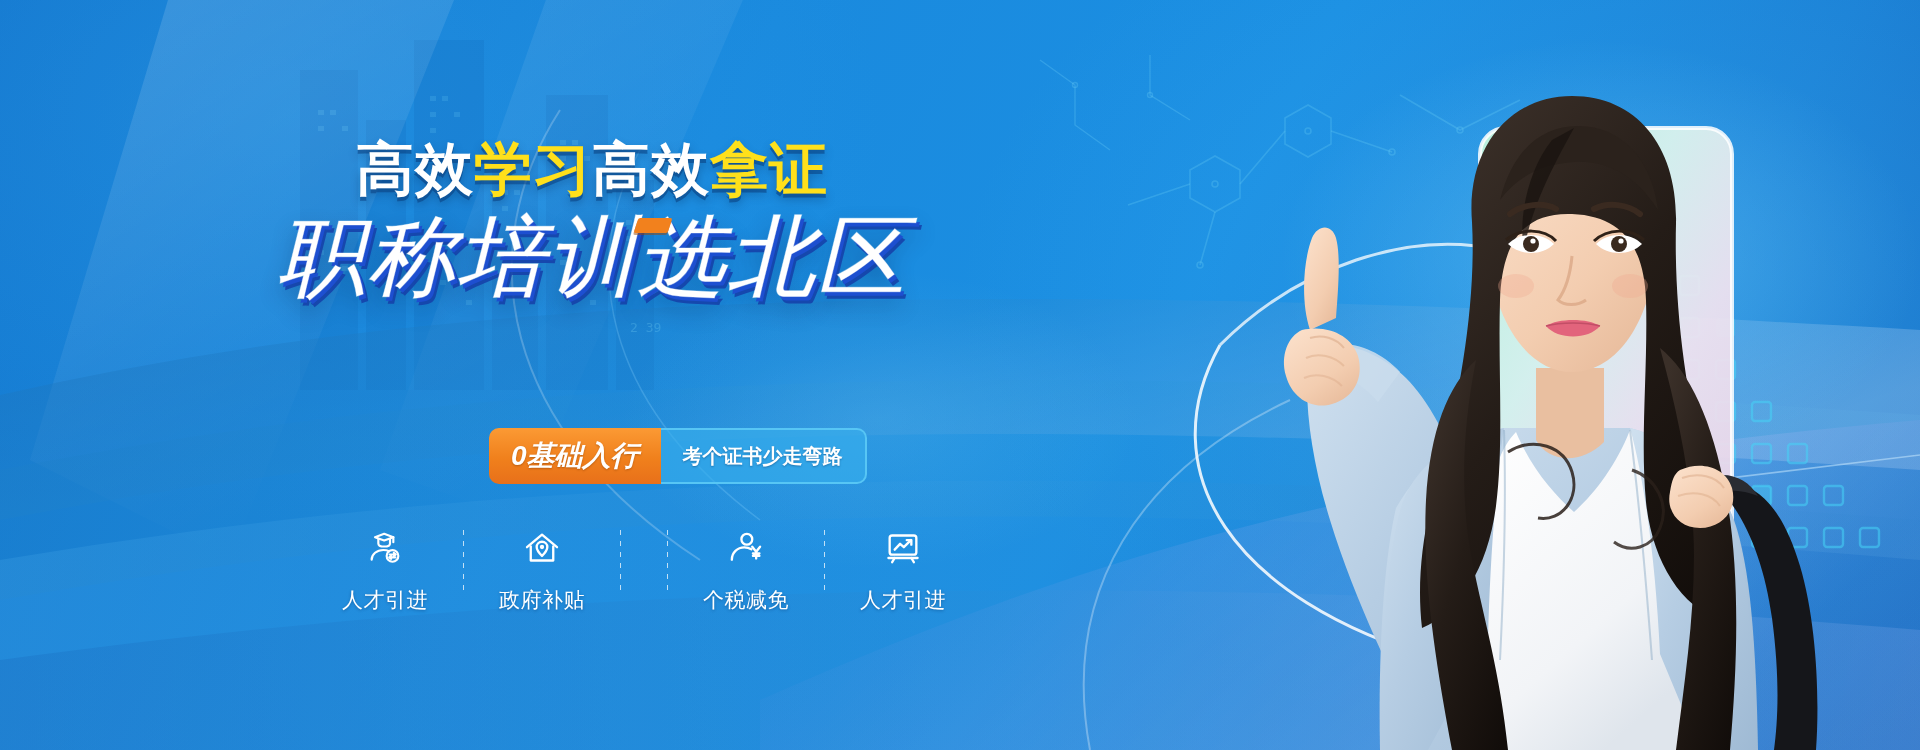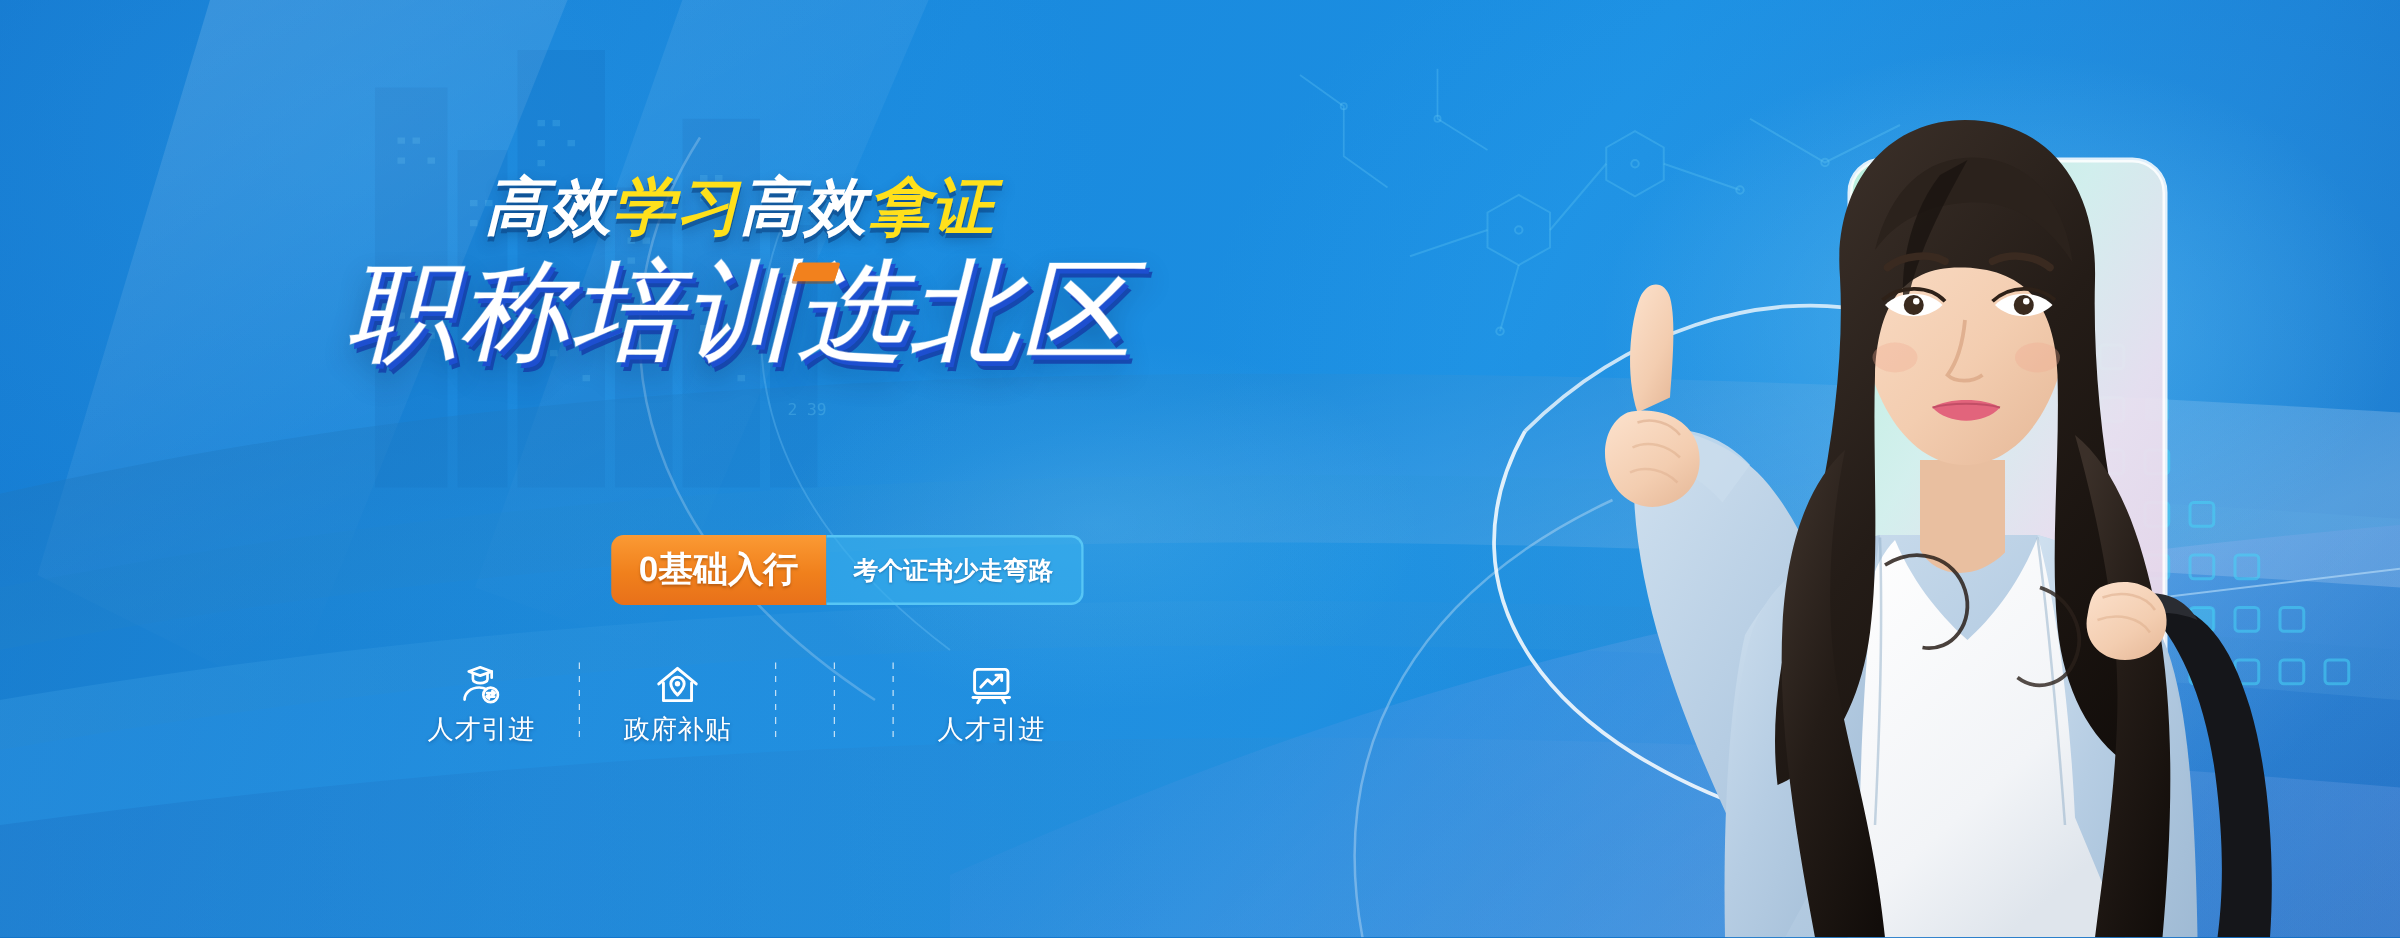--- a/index.html
+++ b/index.html
@@ -17,24 +17,23 @@
   
   .bg-layer{ position:absolute; inset:0; pointer-events:none; }
   .bg-layer svg{ display:block; width:1920px; height:750px; }
 
   
   .copy{
     position:absolute; left:232px; top:140px; width:720px;
     text-align:center; z-index:6;
   }
   .line-small{
-    font-size:50px; font-weight:700; letter-spacing:1px; line-height:1;
+    font-size:58px; font-weight:700; letter-spacing:1px; line-height:1;
     white-space:nowrap;
     text-shadow:0 4px 0 rgba(10,62,125,.55), 0 6px 10px rgba(6,40,85,.35);
-    font-style:italic;
   }
   .line-small .w{ color:#ffffff; }
   .line-small .y{ color:#ffe01b; }
 
   .line-big{
     margin-top:12px; position:relative;
     font-size:88px; font-weight:400; line-height:1.06; letter-spacing:2px;
     color:#ffffff; white-space:nowrap;
     font-style:italic;
     -webkit-text-stroke:1px rgba(255,255,255,.35);
@@ -54,37 +53,38 @@
   .pill{
     position:absolute; left:489px; top:428px; display:flex; align-items:stretch;
     height:56px; z-index:6;
   }
   .pill-left{
     display:flex; align-items:center; justify-content:center;
     padding:4px 22px; color:#fff; font-size:28px; font-weight:700;
     background:linear-gradient(180deg,#fb9a34 0%,#f0801c 55%,#e8701a 100%);
     border-radius:10px 0 0 10px; white-space:nowrap;
     text-shadow:0 1px 2px rgba(120,55,5,.45);
+    font-style:italic;
   }
   .pill-right{
     display:flex; align-items:center; justify-content:center;
     padding:0 22px; color:#fff; font-size:20px; font-weight:700;
     background:rgba(56,176,238,.62);
     border:2px solid #57c6f5; border-left:none;
     border-radius:0 10px 10px 0; white-space:nowrap;
     text-shadow:0 1px 2px rgba(10,60,110,.45);
   }
 
   
   .features{
     position:absolute; left:330px; top:528px; z-index:6;
     display:flex; align-items:flex-start;
   }
   .feature{
-    width:110px; display:flex; flex-direction:column; align-items:center; gap:1px;
+    width:110px; display:flex; flex-direction:column; align-items:center; gap:18px;
   }
   .feature .ico{ width:40px; height:40px; display:block; }
   .feature .lbl{
     color:#ffffff; font-size:21px; font-weight:400; white-space:nowrap;
     letter-spacing:.5px; text-shadow:0 1px 3px rgba(8,52,104,.45);
   }
   .divider{
     width:1px; height:62px; margin:2px 23px 0 23px; flex:none;
     background:repeating-linear-gradient(to bottom,
       rgba(255,255,255,.72) 0px, rgba(255,255,255,.72) 5px,
@@ -420,20 +420,29 @@
         <circle cx="24" cy="22.8" r="2.6" fill="#ffffff" stroke="none"></circle>
       </svg>
       <div class="lbl">政府补贴</div>
     </div>
 
     <div class="divider"></div>
 
 
     <div class="divider"></div>
 
+    <div class="feature">
+      <svg class="ico" viewBox="0 0 48 48" fill="none" stroke="#ffffff" stroke-width="2.8" stroke-linecap="round" stroke-linejoin="round">
+        <circle cx="25" cy="13.5" r="6.5"></circle>
+        <path d="M7 38 C7 29.6 13.6 23.2 22 23.2 C25.2 23.2 28 24.1 30.4 25.6"></path>
+        <path d="M31.5 22.5 L36.2 28.6 L40.9 22.5"></path>
+        <path d="M36.2 28.6 V36.5 M32.3 30.6 H40.1 M32.3 33.4 H40.1"></path>
+      </svg>
+      <div class="lbl">个税减免</div>
+    </div>
 
     <div class="divider"></div>
 
     <div class="feature">
       <svg class="ico" viewBox="0 0 48 48" fill="none" stroke="#ffffff" stroke-width="2.8" stroke-linecap="round" stroke-linejoin="round">
         <rect x="8" y="9" width="32" height="23" rx="3"></rect>
         <path d="M14 26 L20.5 19 L25 23 L33.5 14.5"></path>
         <path d="M28.5 14.5 H34 V20"></path>
         <path d="M6.5 36 H41.5"></path>
         <path d="M14 36 L11 41 M34 36 L37 41"></path>

